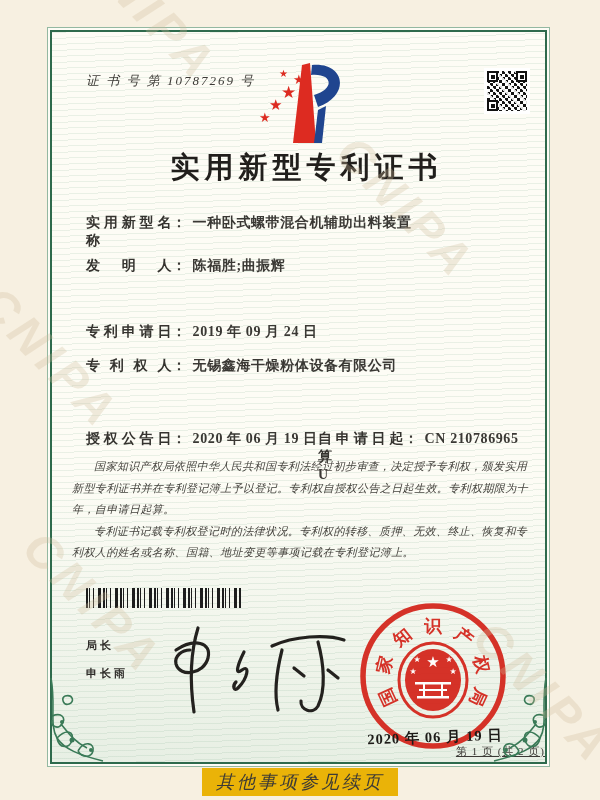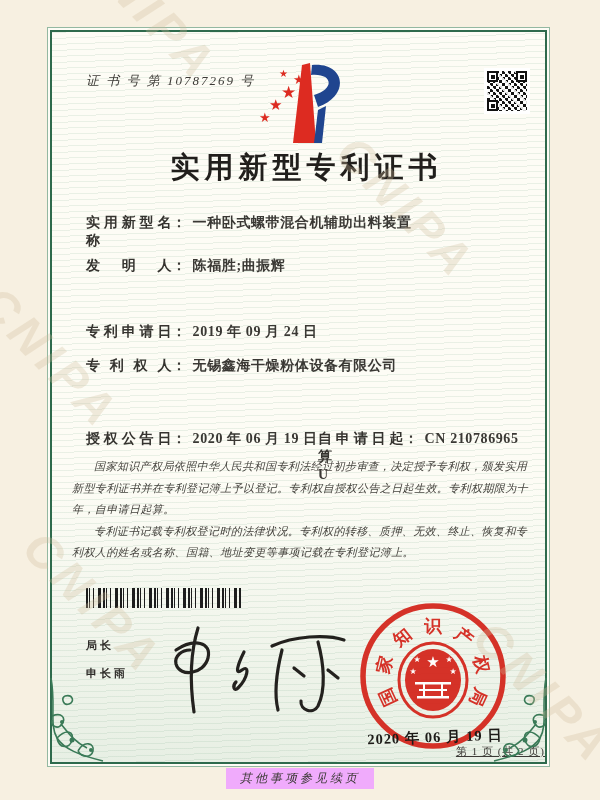--- a/index.html
+++ b/index.html
@@ -59,21 +59,21 @@
   .seal{position:absolute;left:305px;top:568px;opacity:0.95;}
   .sealdate{position:absolute;left:298px;top:696px;width:170px;text-align:center;
     font-size:14.5px;font-weight:bold;color:#1d1b18;transform:rotate(-2deg);letter-spacing:1px;}
   .pageinfo{position:absolute;left:0;top:712px;width:100%;text-align:right;font-size:11px;color:#3c3a36;letter-spacing:1px;text-decoration:underline;}
   
   .corner{position:absolute;bottom:-6px;}
   .corner.bl{left:-5px;}
   .corner.br{right:-5px;transform:scaleX(-1);}
   
   .contnote{position:absolute;left:50%;top:768px;transform:translateX(-50%);
-    background:#f0abfc;padding:2px 14px;font-style:italic;font-size:12px;letter-spacing:3px;color:#3c3a36;white-space:nowrap;font-family:Liberation Mono, monospace;}
+    background:#eab308;padding:2px 14px;font-style:italic;font-size:18px;letter-spacing:3px;color:#3c3a36;white-space:nowrap;font-family:Liberation Mono, monospace;}
   .wm{position:absolute;font-family:"Liberation Sans","DejaVu Sans",sans-serif;
     font-size:48px;font-weight:bold;font-style:italic;letter-spacing:6px;
     color:rgba(210,190,155,0.30);transform:rotate(46deg);pointer-events:none;white-space:nowrap;}
 </style>
 </head>
 <body>
 
 <div class="sheet">
 
   <div class="certno">证 书 号 第 10787269 号</div>

